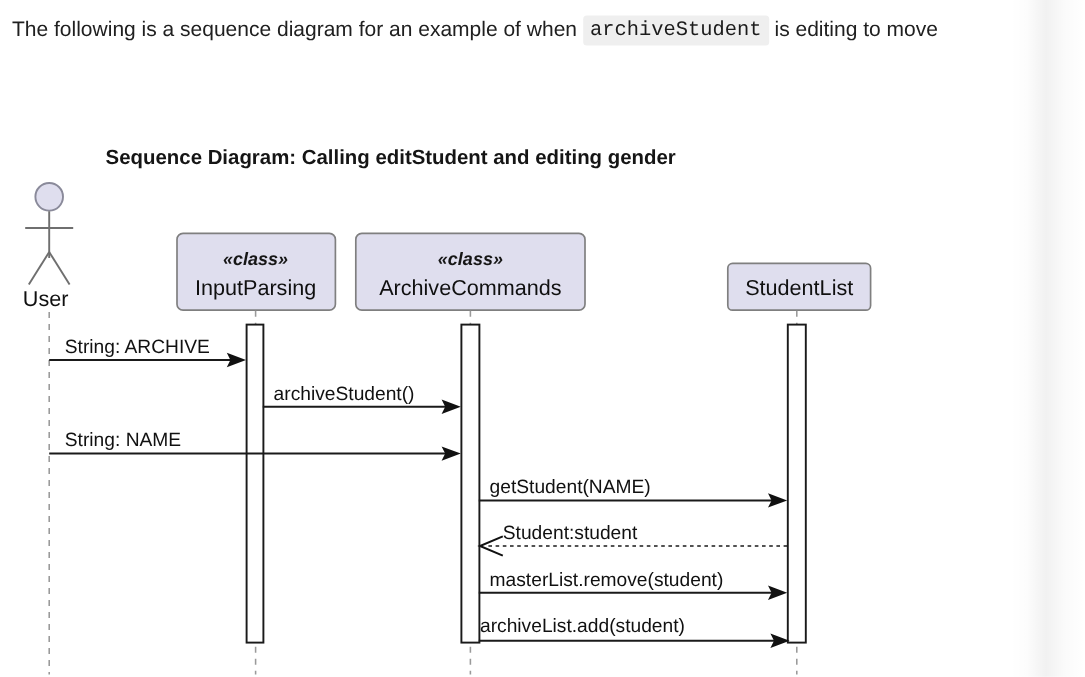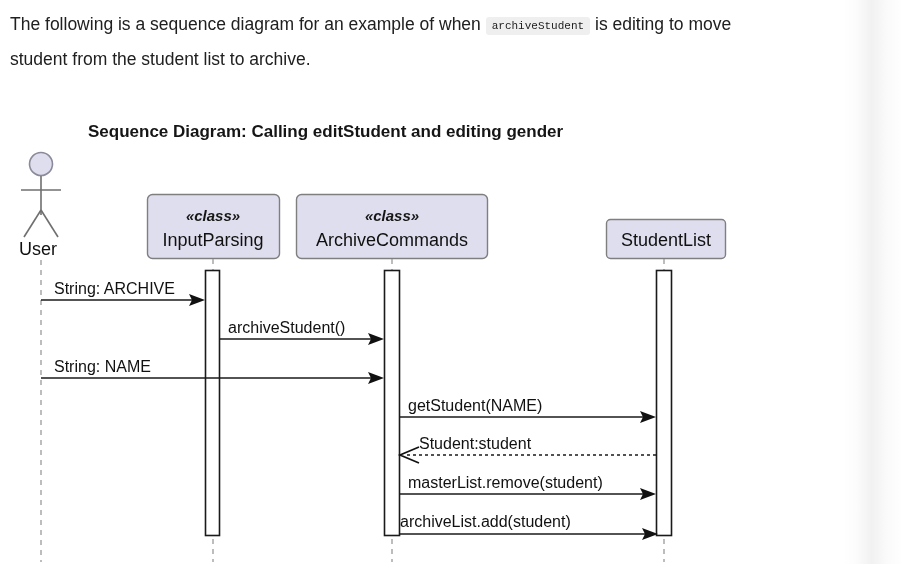--- a/index.html
+++ b/index.html
@@ -26,21 +26,21 @@
     line-height: 33px;
     color: #202020;
     white-space: nowrap;
   }
   #intro-paragraph .line2 {
     display: block;
     white-space: nowrap;
   }
   .code-span {
     font-family: "Liberation Mono", "DejaVu Sans Mono", monospace;
-    font-size: 11px;
+    font-size: 17px;
     background: #efefef;
     border-radius: 3px;
     padding: 3px 6px 3px 6px;
     color: #1b1b1b;
     vertical-align: 1px;
   }
 
   
   #page-edge-shadow {
     position: absolute;
@@ -143,21 +143,20 @@
     font-family: "Liberation Sans", sans-serif;
     font-size: 16px;
     fill: #111111;
   }
 </style>
 </head>
 <body>
 
 <div id="intro-paragraph">
   <span>The following is a sequence diagram for an example of when</span> <span class="code-span">archiveStudent</span> <span>is editing to move</span>
-  <span class="line2">student from the student list to archive.</span>
 </div>
 
 <div id="sequence-diagram">
   <svg id="diagram-svg" width="904" height="464" viewBox="0 0 904 464" xmlns="http://www.w3.org/2000/svg">
 
     <text class="dg-title" x="88" y="37">Sequence Diagram: Calling editStudent and editing gender</text>
 
     <g>
       <circle class="actor-head" cx="41" cy="64" r="11.5"></circle>
       <line class="actor-shape" x1="41" y1="76" x2="41" y2="115"></line>

